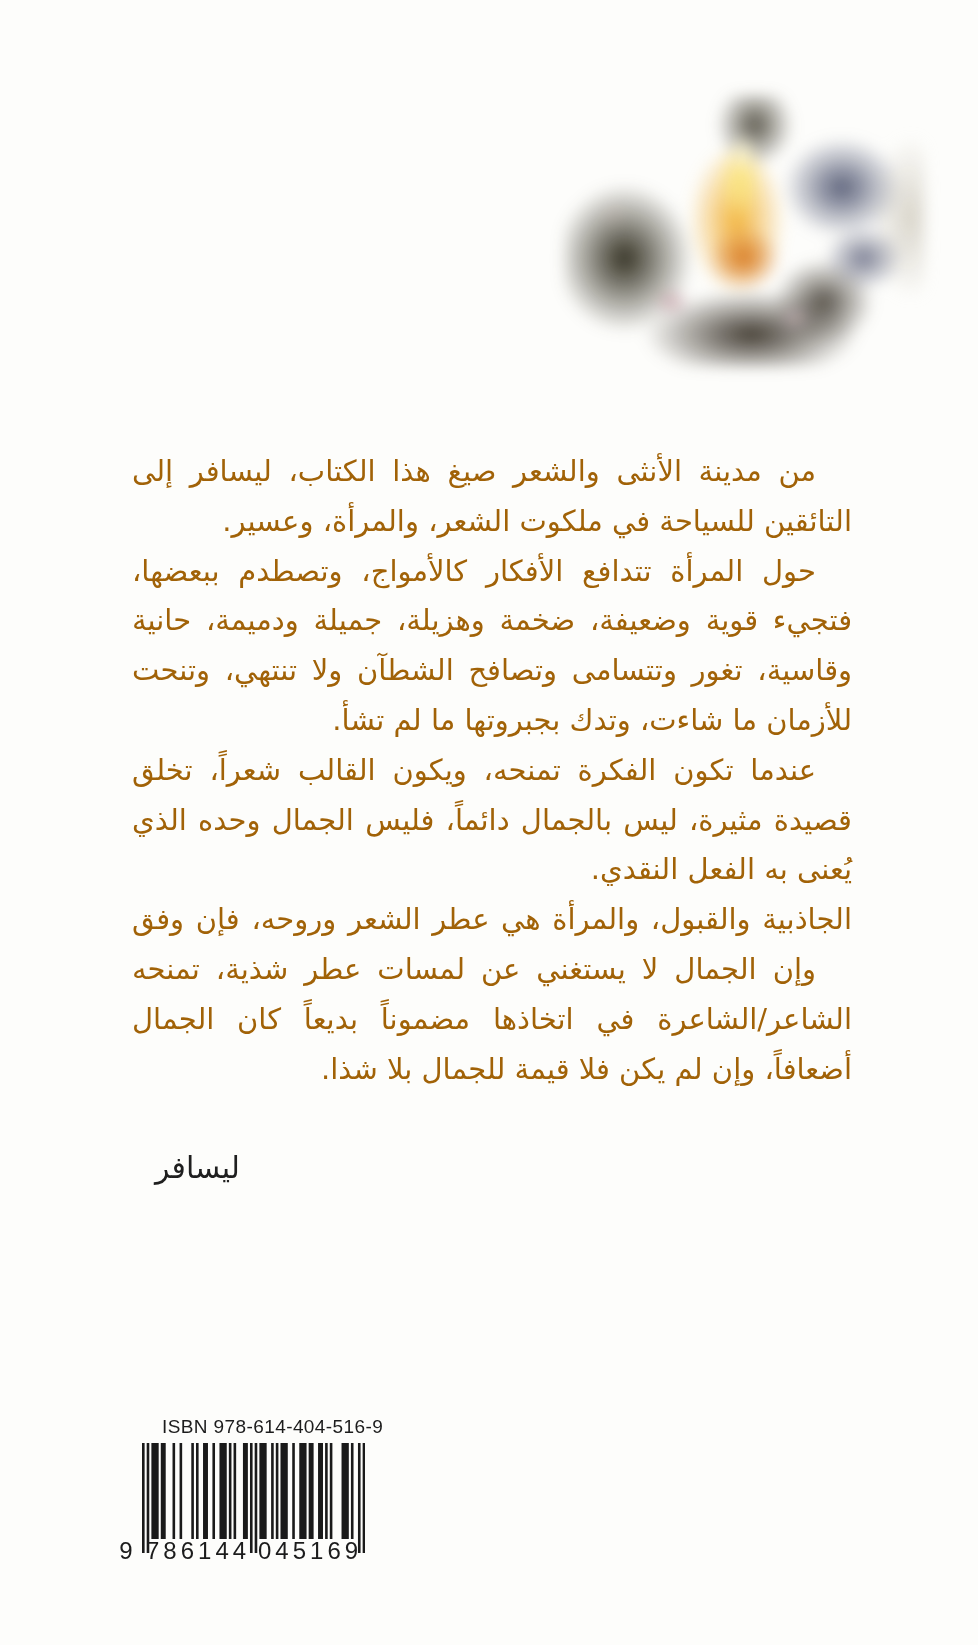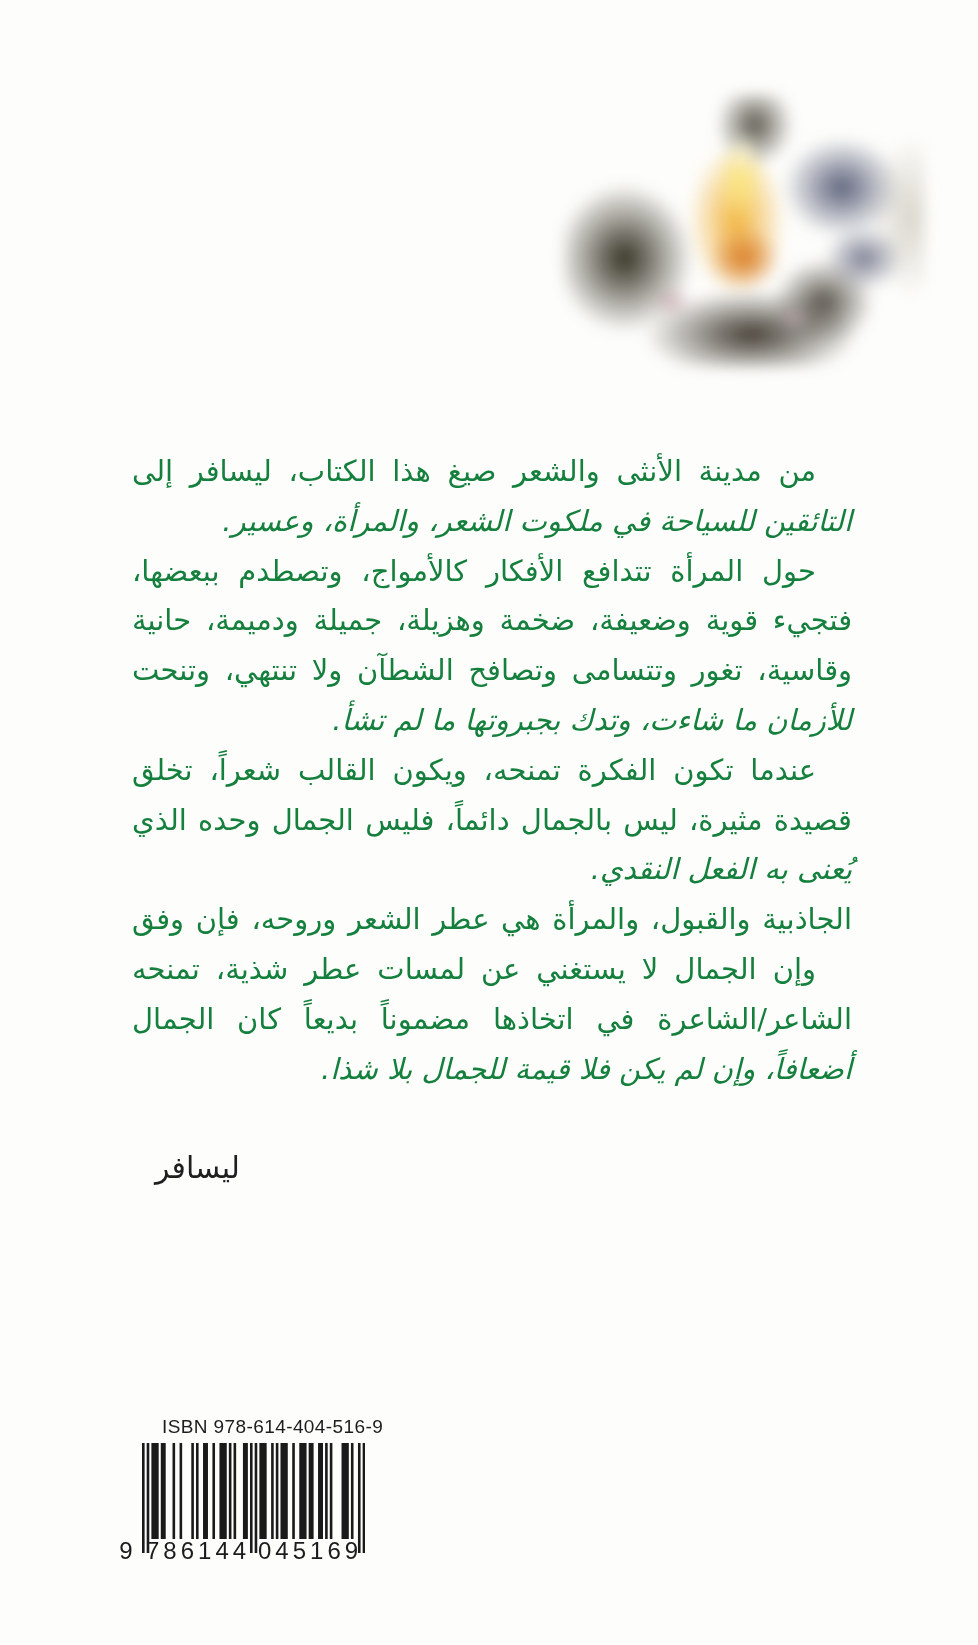--- a/index.html
+++ b/index.html
@@ -32,30 +32,30 @@
       radial-gradient(ellipse 54px 58px at 53% 11%, rgba(62,58,44,0.85), rgba(62,58,44,0) 72%),
       radial-gradient(ellipse 96px 104px at 17% 60%, rgba(44,41,26,0.96), rgba(44,41,26,0) 72%),
       radial-gradient(ellipse 150px 62px at 52% 88%, rgba(50,43,33,0.92), rgba(50,43,33,0) 72%),
       radial-gradient(ellipse 70px 60px at 72% 76%, rgba(56,50,40,0.85), rgba(56,50,40,0) 72%);
   }
 
   
   .blurb{
     position:absolute;top:447px;left:132px;right:126px;
     direction:rtl;
-    color:#15803d;
+    color:#a16207;
     font-size:29px;
   }
   .line{
     height:49.8px;line-height:49.8px;
     text-align:justify;text-align-last:justify;
     white-space:nowrap;
   }
   .line.p-start{text-indent:36px;}
-  .line.p-end{text-align:left;text-align-last:right;font-style:italic;}
+  .line.p-end{text-align:left;text-align-last:right;}
 
   .signature{
     position:absolute;left:155px;top:1148px;
     direction:rtl;
     color:#1f1f1f;font-size:30px;line-height:40px;
   }
 
   
   .isbn-label{
     position:absolute;left:162px;top:1416px;

